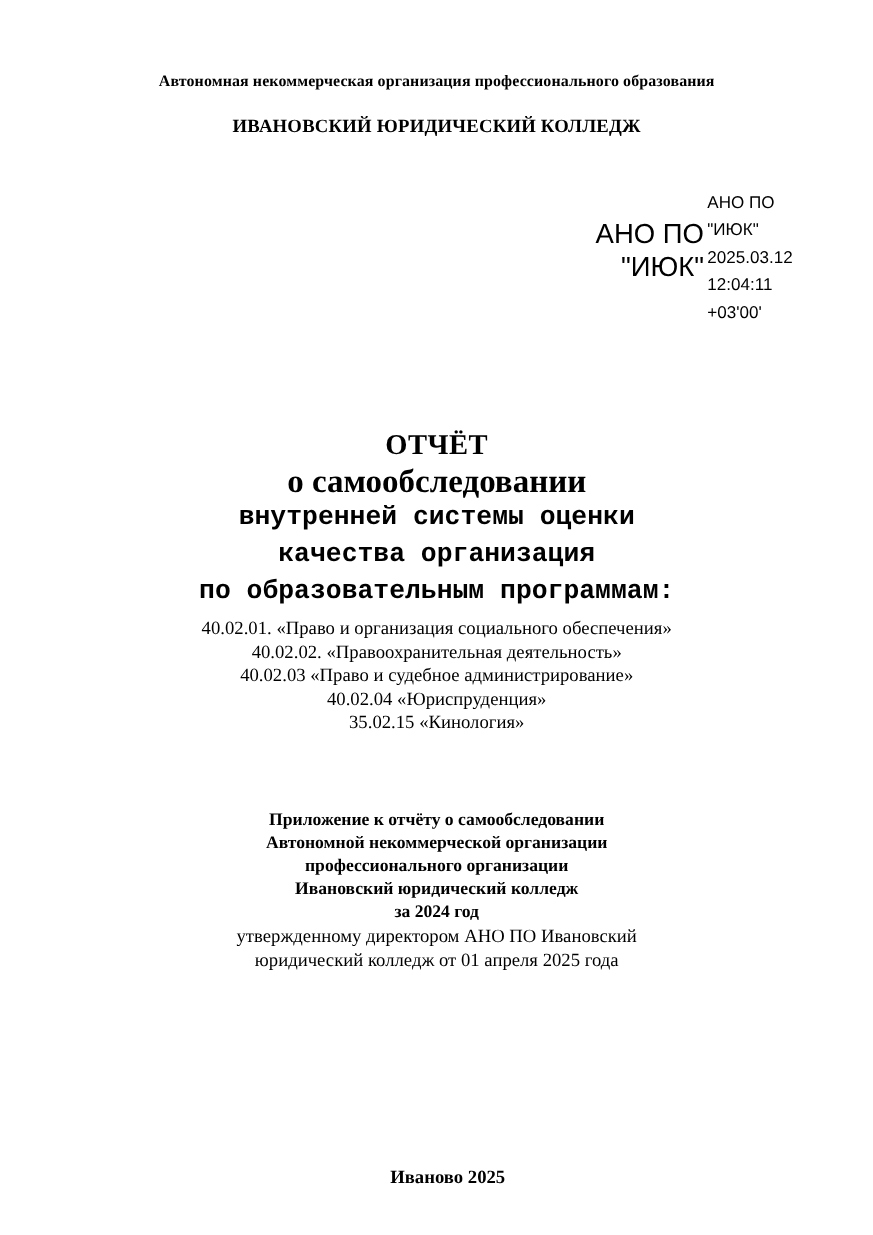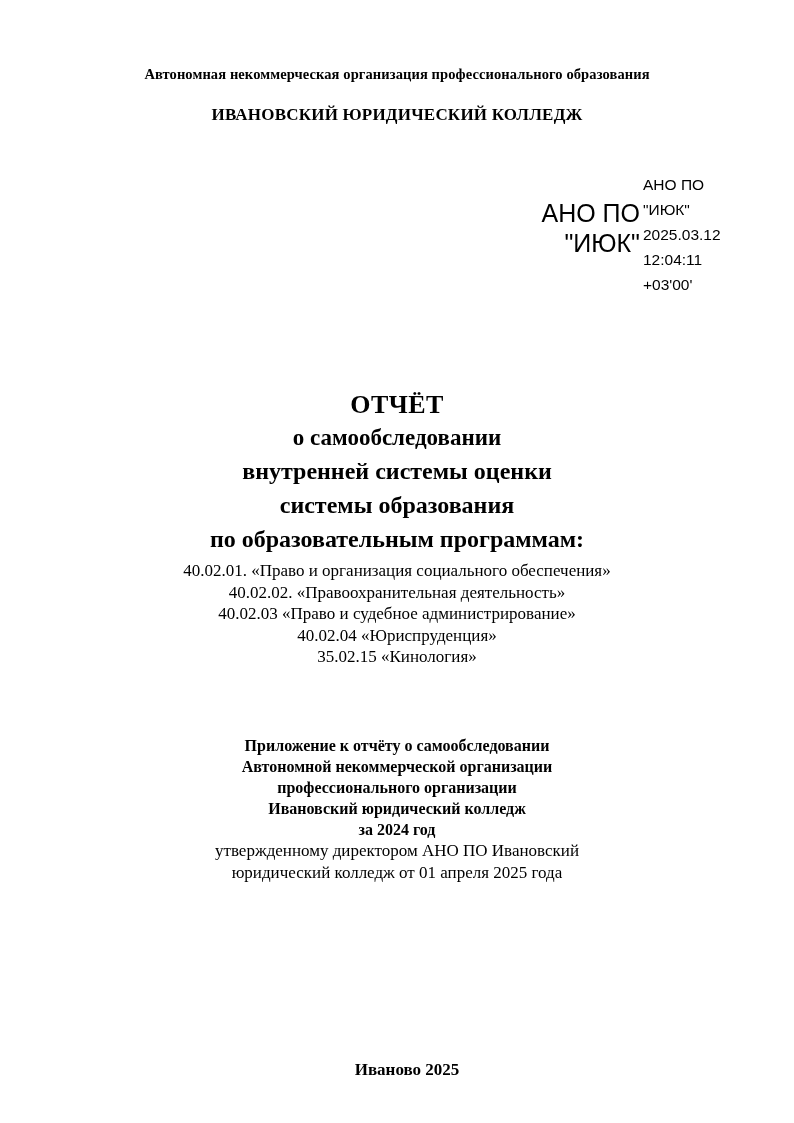--- a/index.html
+++ b/index.html
@@ -81,26 +81,27 @@
     text-align: center;
     font-weight: bold;
     margin-top: 28px;
   }
   .title-main {
     font-size: 26px;
     line-height: 33px;
     letter-spacing: 0.4px;
   }
   .title-sub {
-    font-size: 23px;
+    font-size: 30px;
     line-height: 33px;
   }
   .title-big {
     font-size: 24px;
     line-height: 34px;
+    font-family: Liberation Mono, monospace;
   }
 
   
   .programs {
     position: absolute;
     top: 560px;
     left: 0;
     right: 0;
     text-align: center;
     font-size: 17px;
@@ -159,21 +160,21 @@
       <div>2025.03.12</div>
       <div>12:04:11</div>
       <div>+03'00'</div>
     </div>
   </div>
 
   <div class="title-block">
     <div class="title-main">ОТЧЁТ</div>
     <div class="title-sub">о самообследовании</div>
     <div class="title-big">внутренней системы оценки</div>
-    <div class="title-big">системы образования</div>
+    <div class="title-big">качества организация</div>
     <div class="title-big">по образовательным программам:</div>
   </div>
 
   <div class="programs">
     <div>40.02.01. «Право и организация социального обеспечения»</div>
     <div>40.02.02. «Правоохранительная деятельность»</div>
     <div>40.02.03 «Право и судебное администрирование»</div>
     <div>40.02.04 «Юриспруденция»</div>
     <div>35.02.15 «Кинология»</div>
   </div>

